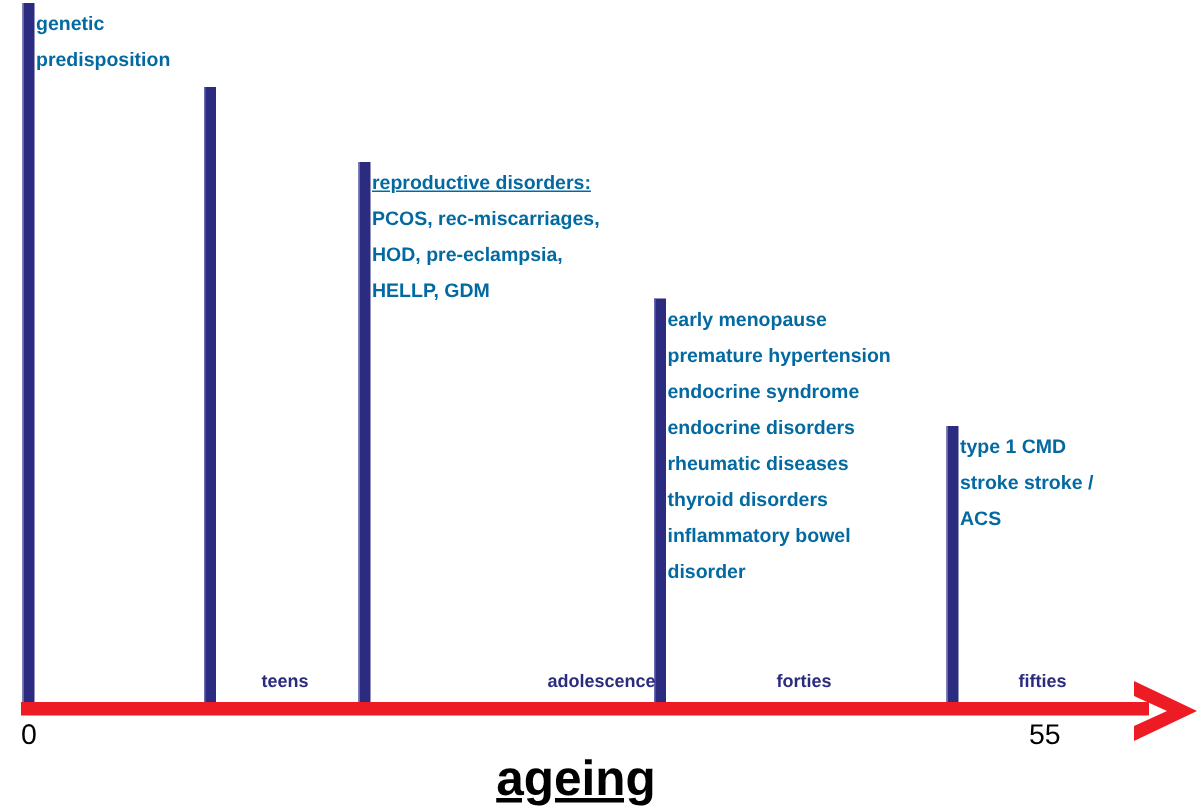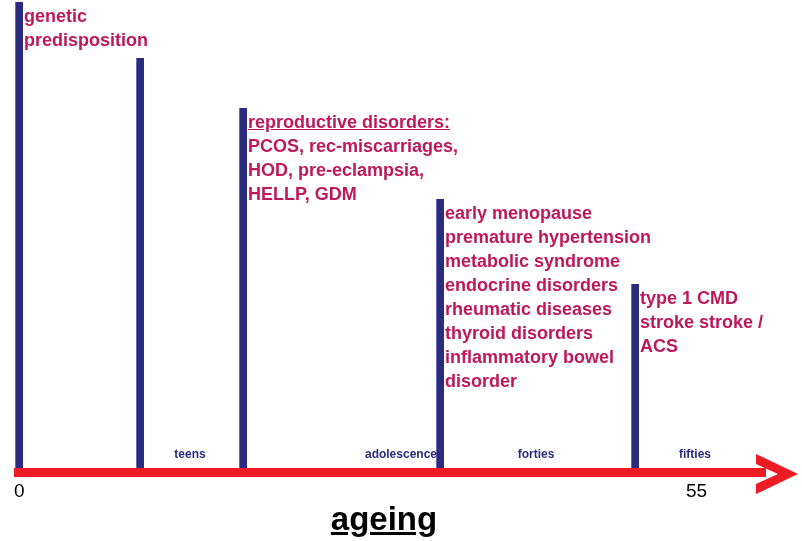--- a/index.html
+++ b/index.html
@@ -20,23 +20,23 @@
   .stem {
     position: absolute;
     width: 7px;
     background: #2b2b7f;
     border-left: 1px solid #6a6ab0;
   }
 
   
   .block {
     position: absolute;
-    color: #be185d;
+    color: #0369a1;
     font-weight: bold;
-    font-size: 18px;
+    font-size: 13px;
     line-height: 24px;
     white-space: nowrap;
   }
   .block .hdr {
     text-decoration: underline;
   }
   .block .ln { display: block; }
 
   
   .axis-line {
@@ -100,21 +100,21 @@
   <div class="block" style="left:248px; top:110px;">
     <span class="ln hdr">reproductive disorders:</span>
     <span class="ln">PCOS, rec-miscarriages,</span>
     <span class="ln">HOD, pre-eclampsia,</span>
     <span class="ln">HELLP, GDM</span>
   </div>
 
   <div class="block" style="left:445px; top:201px;">
     <span class="ln">early menopause</span>
     <span class="ln">premature hypertension</span>
-    <span class="ln">metabolic syndrome</span>
+    <span class="ln">endocrine syndrome</span>
     <span class="ln">endocrine disorders</span>
     <span class="ln">rheumatic diseases</span>
     <span class="ln">thyroid disorders</span>
     <span class="ln">inflammatory bowel</span>
     <span class="ln">disorder</span>
   </div>
 
   <div class="block" style="left:640px; top:286px;">
     <span class="ln">type 1 CMD</span>
     <span class="ln">stroke stroke /</span>

